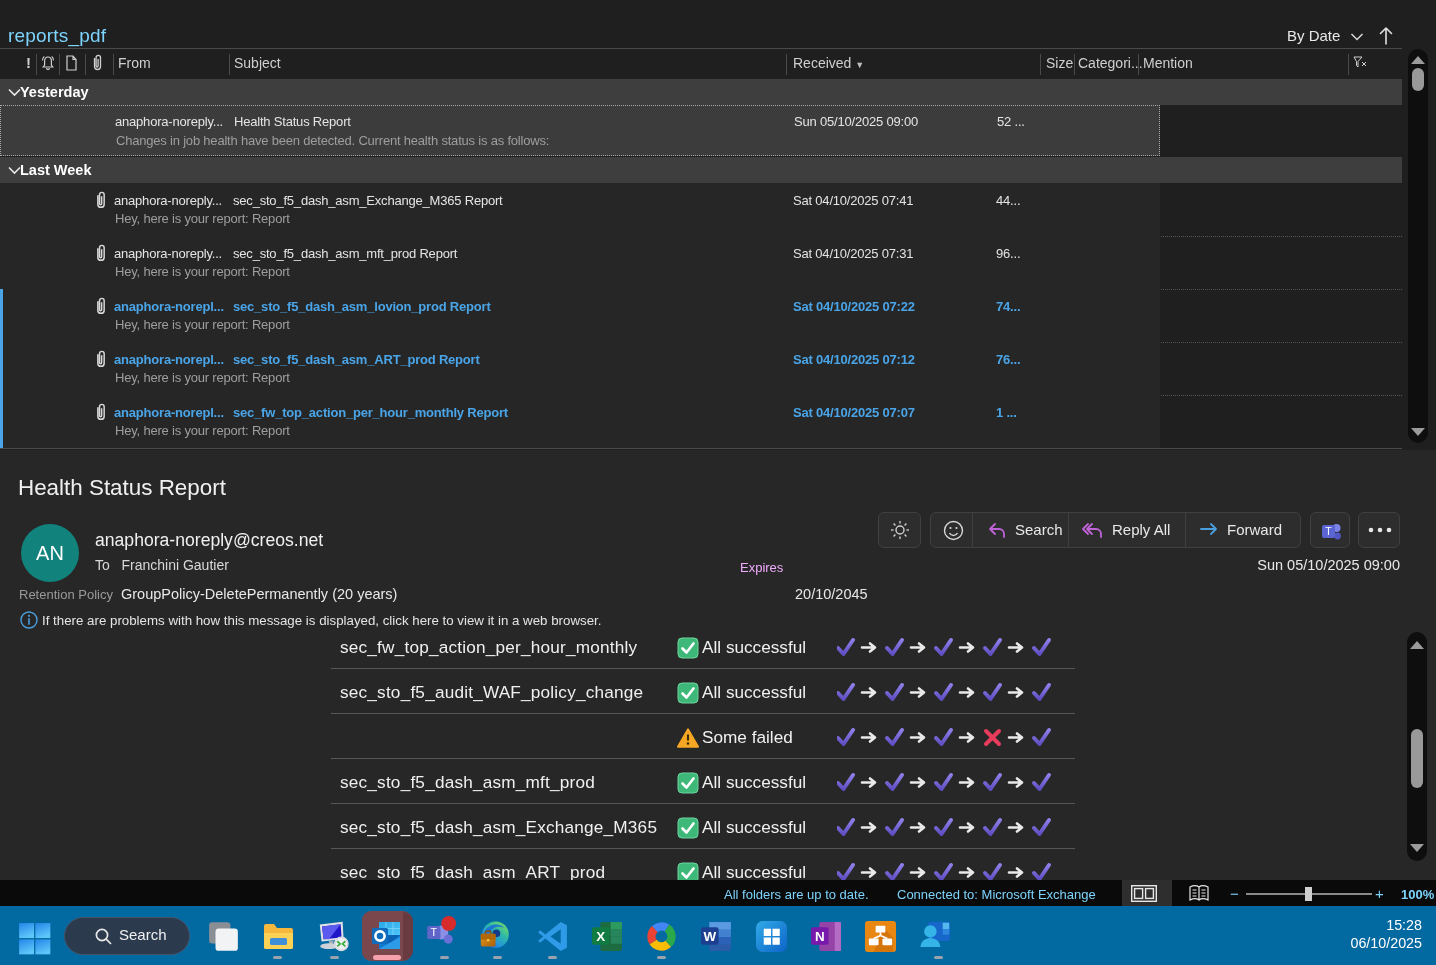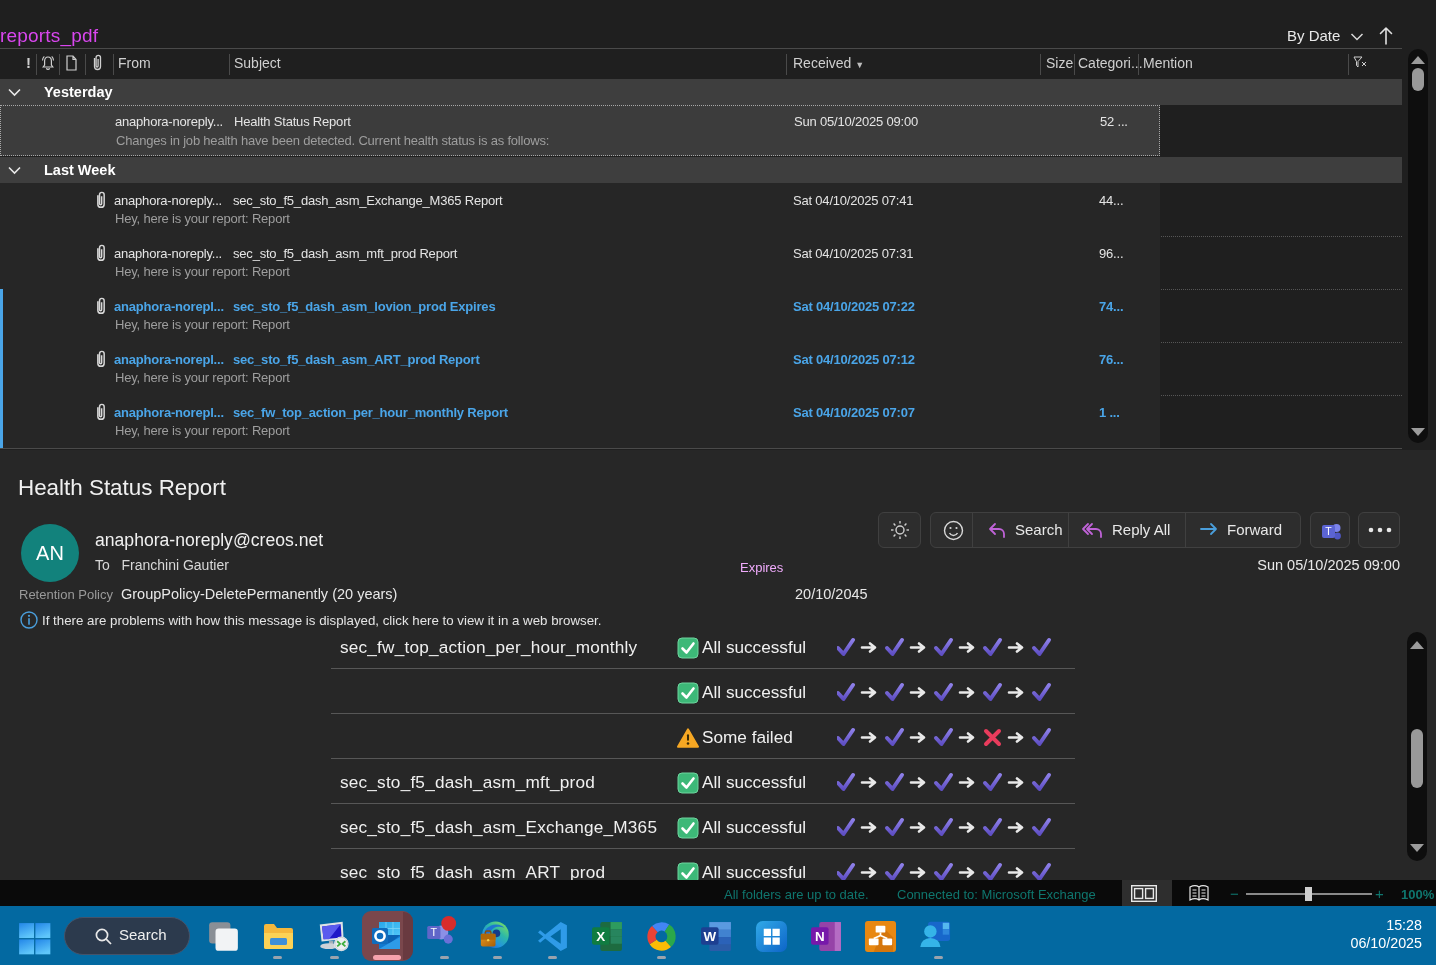--- a/index.html
+++ b/index.html
@@ -2,36 +2,36 @@
 <html><head>
 <meta charset="utf-8">
 <style>
   * { margin:0; padding:0; box-sizing:border-box; }
   html,body { width:1436px; height:965px; overflow:hidden; background:#1f1f1f;
     font-family:"Liberation Sans", sans-serif; }
   .abs { position:absolute; }
   #stage { position:relative; width:1436px; height:965px; }
   
   #listarea { position:absolute; left:0; top:0; width:1436px; height:450px; background:#1f1f1f; }
-  #title { position:absolute; left:0; top:25px; font-size:19px; color:#d946ef; letter-spacing:0.2px; }
+  #title { position:absolute; left:8px; top:25px; font-size:19px; color:#7dd3fc; letter-spacing:0.2px; }
   #bydate { position:absolute; left:1287px; top:27px; font-size:15px; color:#e8e8e8; }
   #uparrow { position:absolute; left:1377px; top:24px; font-size:19px; color:#e8e8e8; }
   #colhdr { position:absolute; left:0; top:48px; width:1402px; height:30px;
      border-top:1px solid #4a4a4a; color:#cfcfcf; font-size:14px; }
   .vline { position:absolute; top:5px; height:21px; width:1px; background:#4a4a4a; }
   .hlbl { position:absolute; top:6px; }
   .grouphdr { position:absolute; left:0; width:1402px; height:26px; background:#3e3e3e;
       color:#ffffff; font-size:14.5px; font-weight:bold; line-height:26px; }
   .grouphdr .chev { position:absolute; left:8px; top:0px; font-weight:normal; font-size:13px; color:#e0e0e0;}
-  .grouphdr .glbl { position:absolute; left:44px; }
+  .grouphdr .glbl { position:absolute; left:20px; }
   .mailrow { position:absolute; left:0; width:1160px; background:#262626; color:#e4e4e4; font-size:13px; letter-spacing:-0.2px; }
   .mailrow .sender { position:absolute; left:114px; top:10px; white-space:nowrap;}
   .mailrow .subject { position:absolute; left:233px; top:10px; }
   .mailrow .rdate { position:absolute; left:793px; top:10px; }
-  .mailrow .rsize { position:absolute; left:1099px; top:10px; }
+  .mailrow .rsize { position:absolute; left:996px; top:10px; }
   .mailrow .preview { position:absolute; left:115px; top:28px; color:#9e9e9e; }
   .mailrow .clip { position:absolute; left:94px; top:8px; }
   .unread { color:#4aa5e8; font-weight:bold; }
   .unread .preview { font-weight:normal; }
   .ubar { position:absolute; left:0; top:0; width:3px; height:100%; background:#4aa5e8; }
   .rowsep { position:absolute; left:0; width:1402px; height:1px; border-top:1px dotted #565656; }
   
   #lsb { position:absolute; left:1408px; top:49px; width:20px; height:394px; background:#0e0e0e; border-radius:10px; }
   #rsb { position:absolute; left:1407px; top:632px; width:20px; height:229px; background:#0e0e0e; border-radius:10px; }
   .sbthumb { position:absolute; left:4px; width:12px; background:#999999; border-radius:6px; }
@@ -58,21 +58,21 @@
   .blbl { position:absolute; top:8px; color:#e8e8e8; font-size:15px; }
   
   .jobrow { position:absolute; left:331px; width:744px; height:45px; }
   .jobsep { position:absolute; left:331px; width:744px; border-top:1px solid #575757; height:1px;}
   .jobname { position:absolute; left:9px; top:14px; font-size:17.2px; color:#f0f0f0; letter-spacing:0.2px; }
   .jobstat { position:absolute; left:371px; top:14px; font-size:17.2px; color:#f0f0f0; }
   .jicon { position:absolute; left:346px; top:14px; width:22px; height:22px; }
   .seq { position:absolute; left:506px; top:14px; }
   
   #statusbar { position:absolute; left:0; top:880px; width:1436px; height:42px; background:#0a0a0a;
-     color:#0f766e; font-size:13px; }
+     color:#7dd3fc; font-size:13px; }
   
   #taskbar { position:absolute; left:0; top:906px; width:1436px; height:64px; background:#0369a1; }
   .tbicon { position:absolute; top:14px; width:33px; height:33px; }
   .tbdash { position:absolute; top:50px; width:9px; height:3px; border-radius:2px; background:#9aa3ad; }
   #clock { position:absolute; right:14px; top:11px; text-align:right; color:#ffffff; font-size:14.3px; line-height:17.5px;}
 </style>
 </head>
 <body>
 <div id="stage">
 
@@ -164,21 +164,21 @@
       <div class="rsize">96...</div>
       <div class="preview">Hey, here is your report: Report</div>
     </div>
     <div class="rowsep" style="top:289px;"></div>
     <div class="mailrow unread" style="top:289px; height:53px;">
       <div class="ubar"></div>
       <svg class="clip" width="14" height="19" viewBox="0 0 13 18">
           <path d="M3.5 4 L3.5 12.5 a3 3 0 0 0 6 0 L9.5 3.5 a2.2 2.2 0 0 0 -4.4 0 L5.1 12 a1 1 0 0 0 2 0 L7.1 5" fill="none" stroke="#d8d8d8" stroke-width="1.4"></path>
         </svg>
       <div class="sender">anaphora-norepl...</div>
-      <div class="subject">sec_sto_f5_dash_asm_lovion_prod Expires</div>
+      <div class="subject">sec_sto_f5_dash_asm_lovion_prod Report</div>
       <div class="rdate">Sat 04/10/2025 07:22</div>
       <div class="rsize">74...</div>
       <div class="preview" style="color:#9e9e9e;">Hey, here is your report: Report</div>
     </div>
     <div class="rowsep" style="top:342px;"></div>
     <div class="mailrow unread" style="top:342px; height:53px;">
       <div class="ubar"></div>
       <svg class="clip" width="14" height="19" viewBox="0 0 13 18">
           <path d="M3.5 4 L3.5 12.5 a3 3 0 0 0 6 0 L9.5 3.5 a2.2 2.2 0 0 0 -4.4 0 L5.1 12 a1 1 0 0 0 2 0 L7.1 5" fill="none" stroke="#d8d8d8" stroke-width="1.4"></path>
         </svg>
@@ -310,20 +310,21 @@
         <path d="M50 11 L55.5 17 L65 3" fill="none" stroke="url(#pg1)" stroke-width="4" stroke-linecap="round" stroke-linejoin="round"></path>
         <path d="M74 10.5 L87 10.5 M82 6.5 L87 10.5 L82 14.5" fill="none" stroke="#e9e9e9" stroke-width="2.6" stroke-linecap="round" stroke-linejoin="round"></path>
         <path d="M99 11 L104.5 17 L114 3" fill="none" stroke="url(#pg1)" stroke-width="4" stroke-linecap="round" stroke-linejoin="round"></path>
         <path d="M123 10.5 L136 10.5 M131 6.5 L136 10.5 L131 14.5" fill="none" stroke="#e9e9e9" stroke-width="2.6" stroke-linecap="round" stroke-linejoin="round"></path>
         <path d="M148 11 L153.5 17 L163 3" fill="none" stroke="url(#pg1)" stroke-width="4" stroke-linecap="round" stroke-linejoin="round"></path>
         <path d="M172 10.5 L185 10.5 M180 6.5 L185 10.5 L180 14.5" fill="none" stroke="#e9e9e9" stroke-width="2.6" stroke-linecap="round" stroke-linejoin="round"></path>
         <path d="M197 11 L202.5 17 L212 3" fill="none" stroke="url(#pg1)" stroke-width="4" stroke-linecap="round" stroke-linejoin="round"></path>
       </svg>
   </div>
   <div class="jobrow" style="top:668px;">
+    <div class="jobname">sec_sto_f5_audit_WAF_policy_change</div>
     <svg class="jicon" width="22" height="22" viewBox="0 0 22 22">
         <rect x="1" y="1" width="20" height="20" rx="4" fill="#3db878" stroke="#6fd49e" stroke-width="1"></rect>
         <path d="M5.5 11.5 L9.5 15.5 L16.5 6.5" fill="none" stroke="#ffffff" stroke-width="2.6" stroke-linecap="round" stroke-linejoin="round"></path>
       </svg>
     <div class="jobstat">All successful</div>
     <svg class="seq" width="216" height="22" viewBox="0 0 216 22">
         <defs>
           <linearGradient id="pg2" x1="0" y1="0" x2="0" y2="1">
             <stop offset="0" stop-color="#8d7fe8"></stop>
             <stop offset="1" stop-color="#5f4fc4"></stop>

